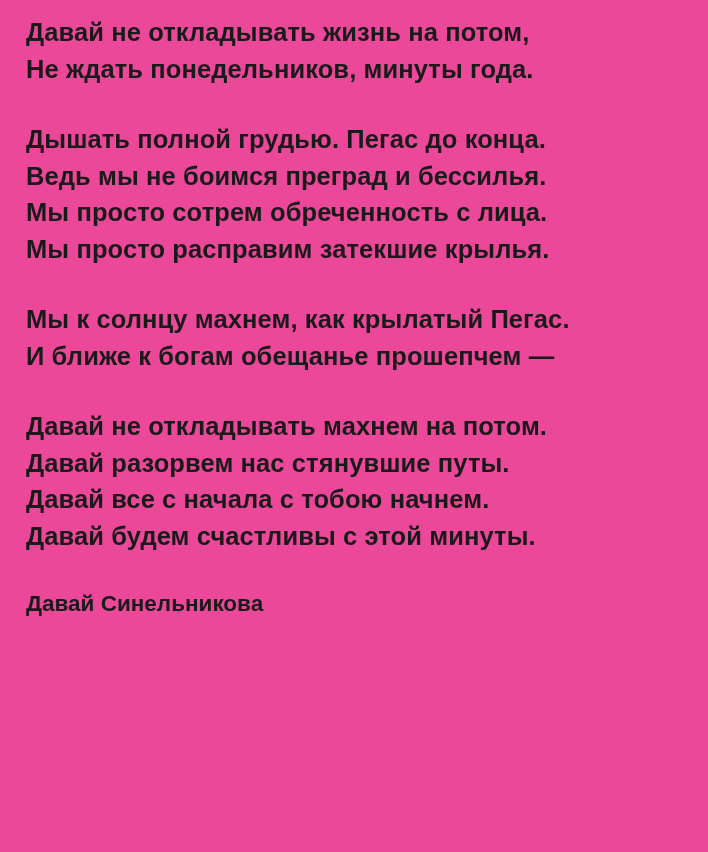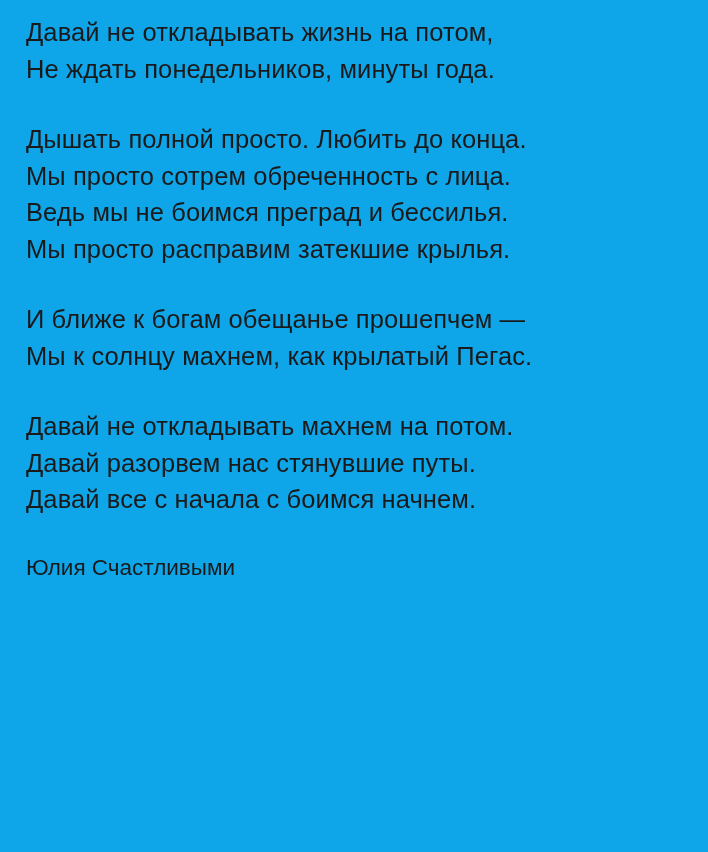--- a/index.html
+++ b/index.html
@@ -12,22 +12,23 @@
     background: #fdf6ed;
     font-family: "Liberation Sans", sans-serif;
     color: #1c1c1c;
     overflow: hidden;
   }
   .poem-page {
     box-sizing: border-box;
     width: 708px;
     height: 852px;
     padding: 14px 11px 10px 26px;
-    background: #0ea5e9;
+    background: #ec4899;
     display: block;
+    font-weight: bold;
   }
   .stanza {
     margin: 0 0 34px 0;
     padding: 0;
   }
   .stanza:last-of-type {
     margin-bottom: 0;
   }
   .line {
     font-size: 25.5px;
@@ -47,32 +48,33 @@
 <body>
 
 <div class="poem-page">
 
   <div class="stanza">
     <div class="line">Давай не откладывать жизнь на потом,</div>
     <div class="line">Не ждать понедельников, минуты года.</div>
   </div>
 
   <div class="stanza">
-    <div class="line">Дышать полной просто. Любить до конца.</div>
+    <div class="line">Дышать полной грудью. Пегас до конца.</div>
+    <div class="line">Ведь мы не боимся преград и бессилья.</div>
     <div class="line">Мы просто сотрем обреченность с лица.</div>
-    <div class="line">Ведь мы не боимся преград и бессилья.</div>
     <div class="line">Мы просто расправим затекшие крылья.</div>
   </div>
 
   <div class="stanza">
+    <div class="line">Мы к солнцу махнем, как крылатый Пегас.</div>
     <div class="line">И ближе к богам обещанье прошепчем —</div>
-    <div class="line">Мы к солнцу махнем, как крылатый Пегас.</div>
   </div>
 
   <div class="stanza">
     <div class="line">Давай не откладывать махнем на потом.</div>
     <div class="line">Давай разорвем нас стянувшие путы.</div>
-    <div class="line">Давай все с начала с боимся начнем.</div>
+    <div class="line">Давай все с начала с тобою начнем.</div>
+    <div class="line">Давай будем счастливы с этой минуты.</div>
   </div>
 
-  <div class="author">Юлия Счастливыми</div>
+  <div class="author">Давай Синельникова</div>
 
 </div>
 
 </body></html>

